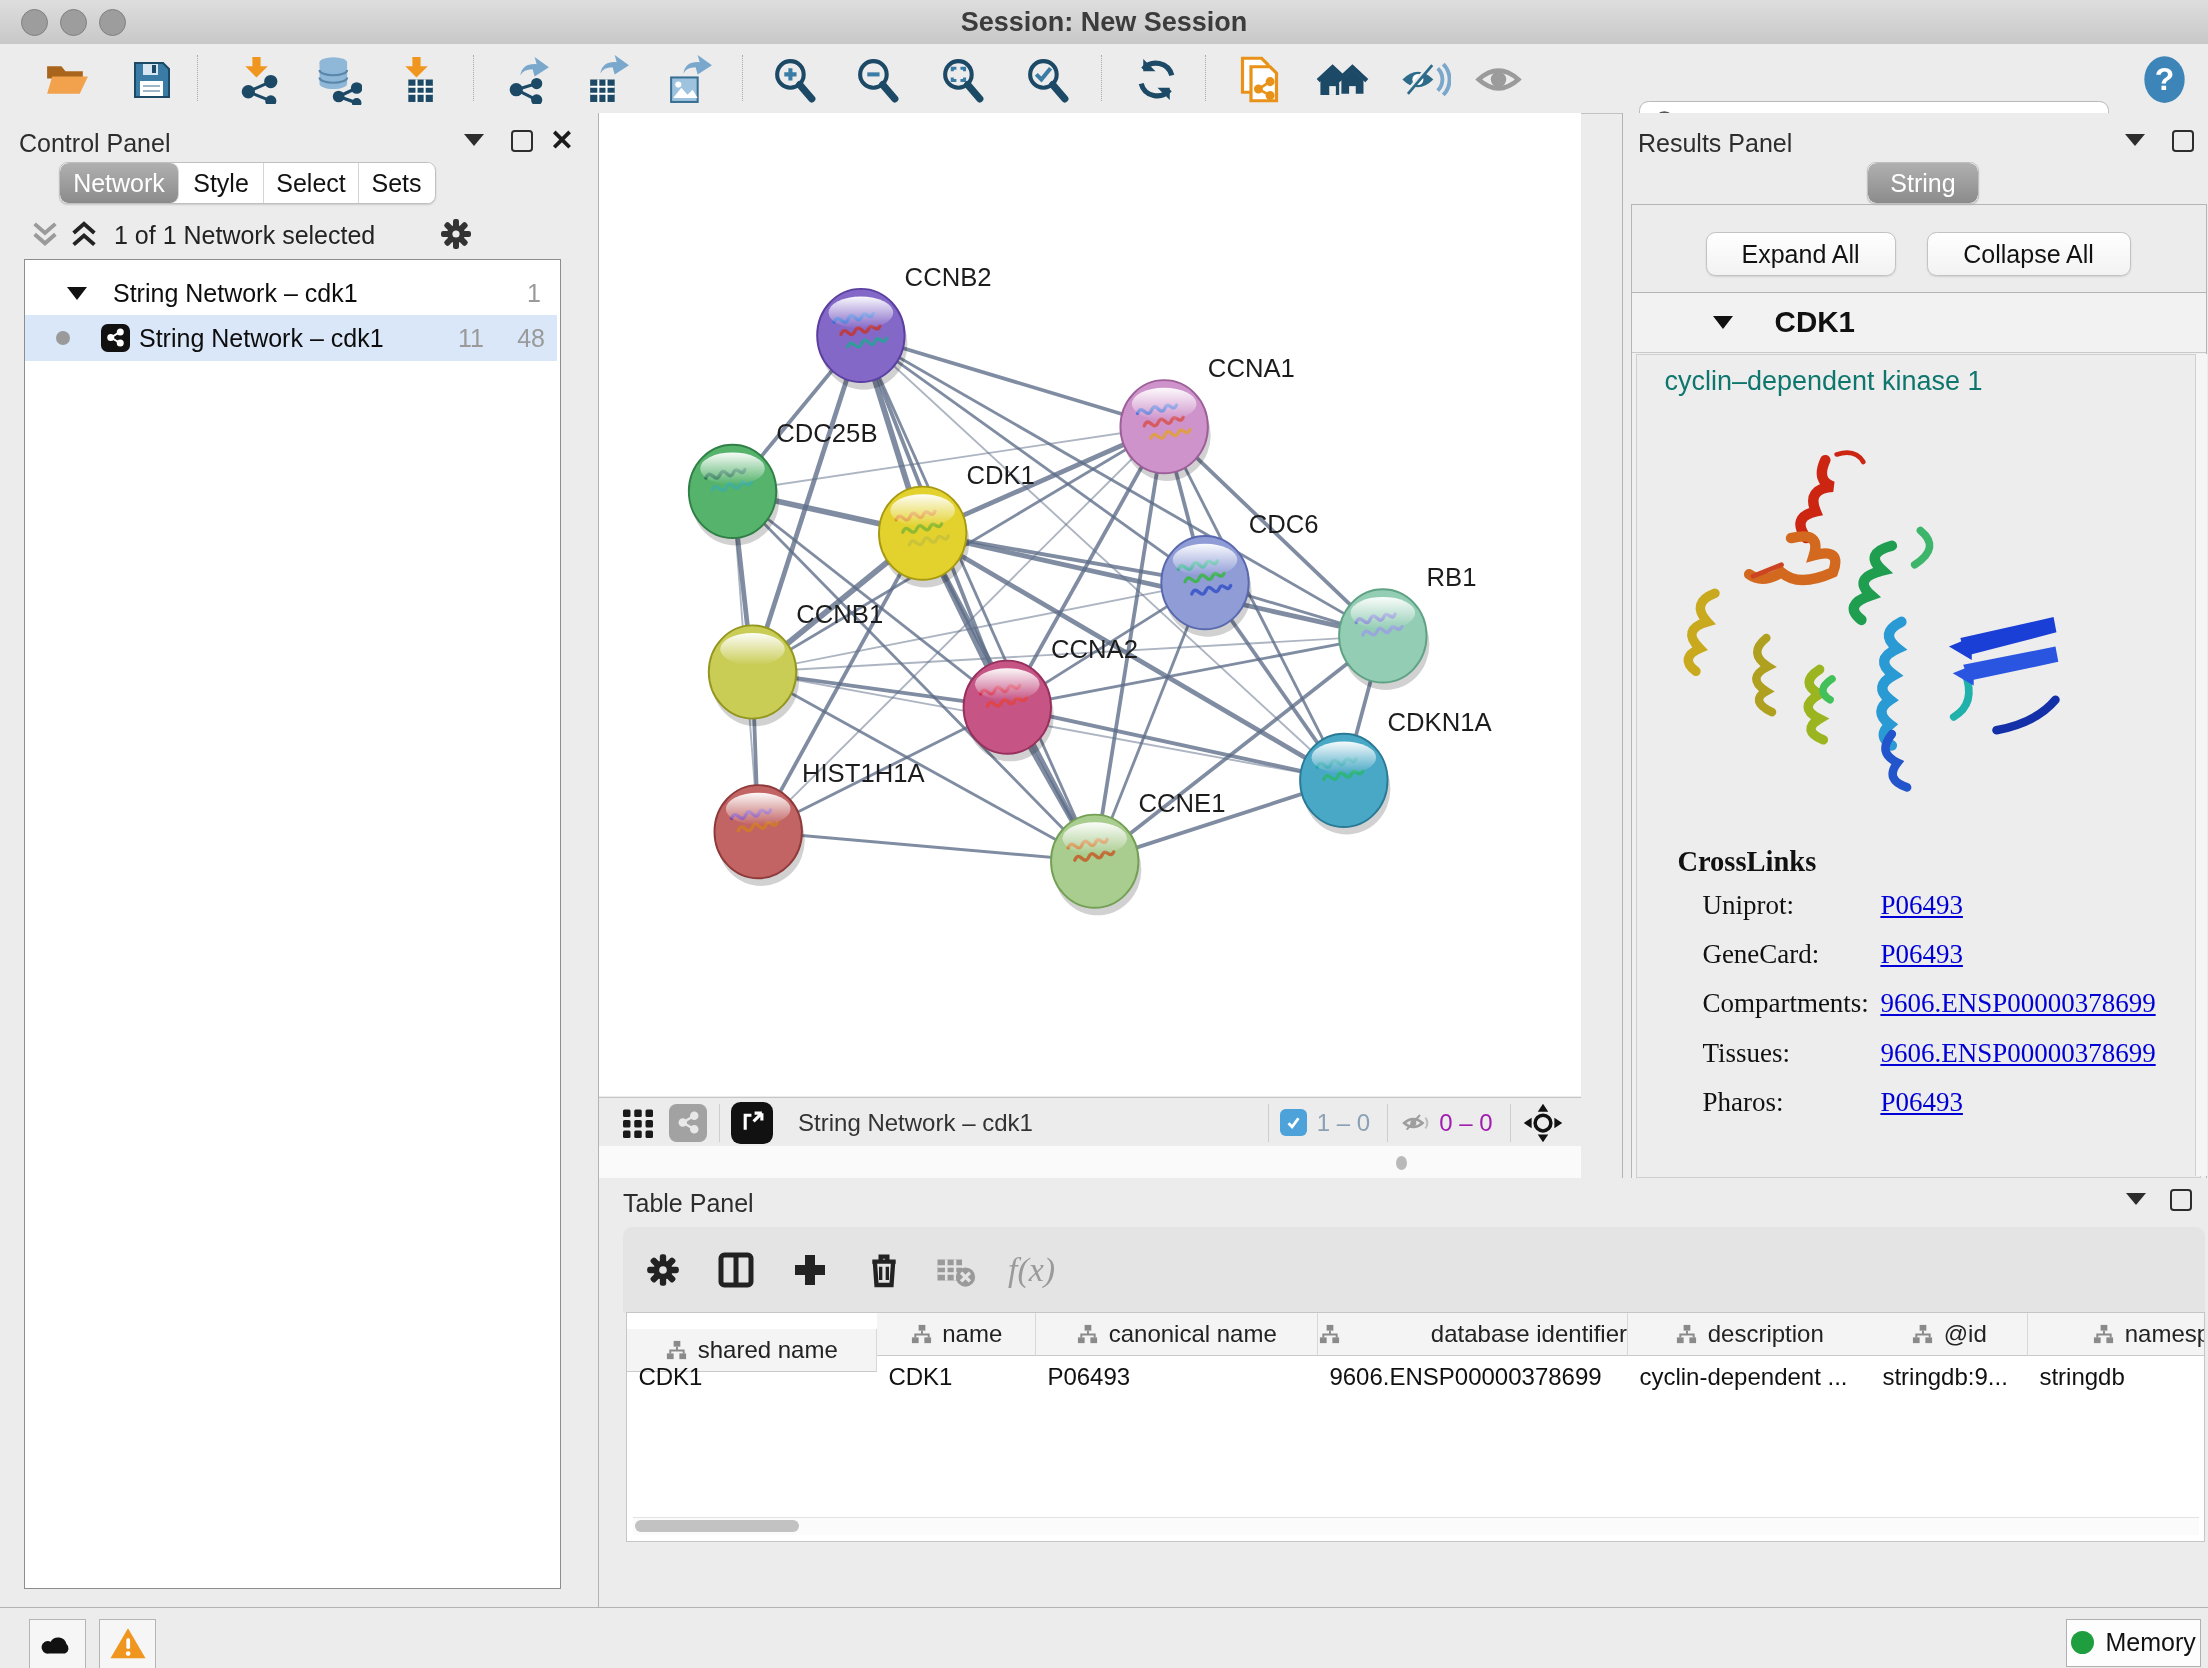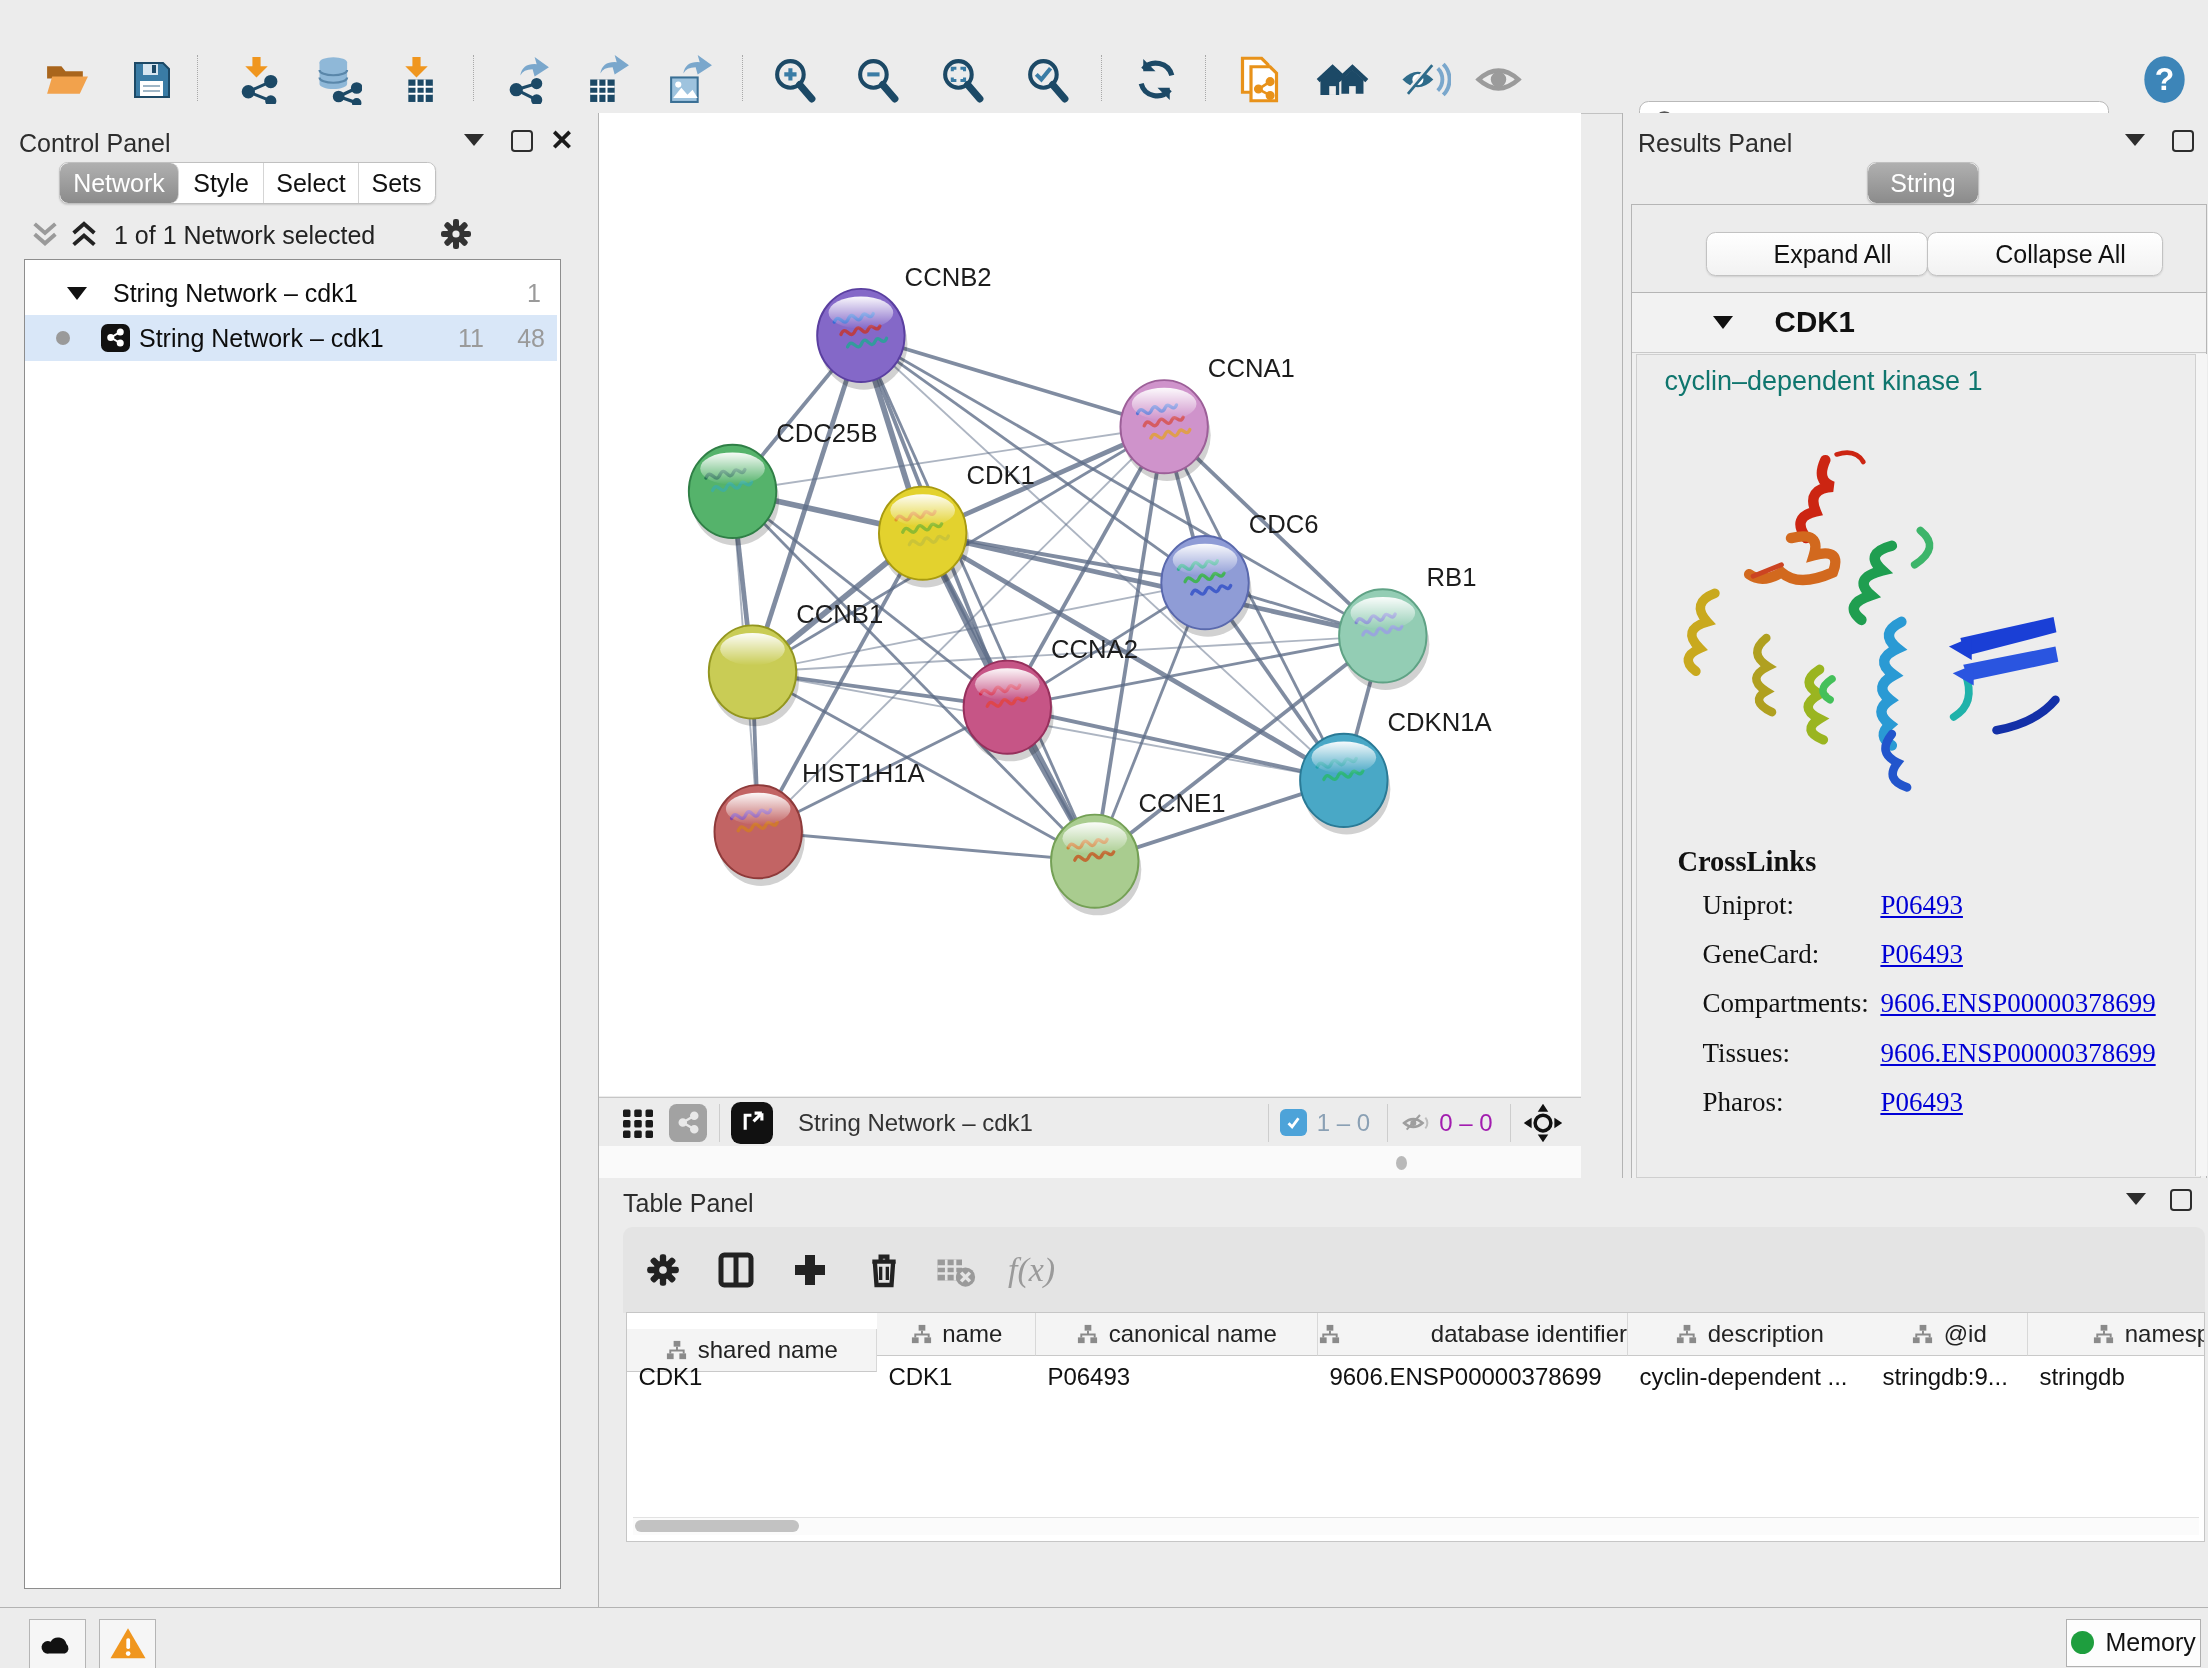--- a/index.html
+++ b/index.html
@@ -54,21 +54,21 @@
   #net-toolbar{left:599px;top:1097px;width:982px;height:49px;background:#ececec;
     border-top:1px solid #c6c6c6;display:flex;align-items:center;}
   .ntb-sep{width:0;height:38px;border-left:1px solid #cdcdcd;margin:0 11.4px;}
   #net-divider{left:599px;top:1146px;width:982px;height:32px;background:#fafafa;border-bottom:1px solid #dcdcdc;}
   #net-divider .dot{left:797px;top:9.5px;width:11.4px;height:14.3px;border-radius:50%;background:#b9b9b9;}
 
   
   #results-panel{left:1622px;top:113px;width:587px;height:1494px;background:#ececec;border-left:1px solid #b3b3b3;}
   .rp-box{border:1px solid #b5b5b5;}
   .btn{background:linear-gradient(#ffffff,#f2f2f2);border:1px solid #c2c2c2;border-radius:9.5px;
-    font-size:25px;color:#111;text-align:center;box-shadow:0 1px 1.9px rgba(0,0,0,0.12);padding-left:32px;}
+    font-size:25px;color:#111;text-align:center;box-shadow:0 1px 1.9px rgba(0,0,0,0.12);}
   #crosslinks{font-family:"Liberation Serif",serif;}
   .cl-row{height:49px;}
   .cl-label{font-size:27px;color:#111;}
   .cl-value{font-size:27px;color:#0000d6;text-decoration:underline;cursor:pointer;}
 
   
   #table-panel{left:599px;top:1178px;width:1609px;height:429px;background:#ececec;}
   #tbl-toolbar{left:24px;top:49px;width:1582px;height:86px;background:#e4e4e4;border-radius:9.5px 9.5px 0 0;
     display:flex;align-items:center;}
   #node-table{left:27px;top:134px;width:1577px;height:228px;background:#fff;border:1px solid #c6c6c6;overflow:hidden;}
@@ -87,20 +87,26 @@
     display:flex;align-items:center;justify-content:center;gap:11.4px;font-size:25px;color:#111;}
 
   svg{display:block;}
   text{font-family:"Liberation Sans",sans-serif;}
 </style>
 </head>
 <body>
 
 <div id="app" class="nosel">
 
+  <div id="titlebar" class="abs">
+    <div class="tlight abs" style="left:21px"></div>
+    <div class="tlight abs" style="left:60px"></div>
+    <div class="tlight abs" style="left:99px"></div>
+    <div id="win-title" class="abs">Session: New Session</div>
+  </div>
 
   <div id="toolbar" class="abs">
     <div class="tbtn abs" style="left:40px">
       <svg width="49" height="49" viewBox="0 0 48 48">
         <path d="M5 38 V11 h14 l4 5 h17 v7 H5z" fill="#a9651c"></path>
         <path d="M10 21 h35 l-8 17 H5z" fill="#f2a24c"></path>
       </svg>
     </div>
     <div class="tbtn abs" style="left:124px">
       <svg width="48" height="48" viewBox="0 0 48 48">

